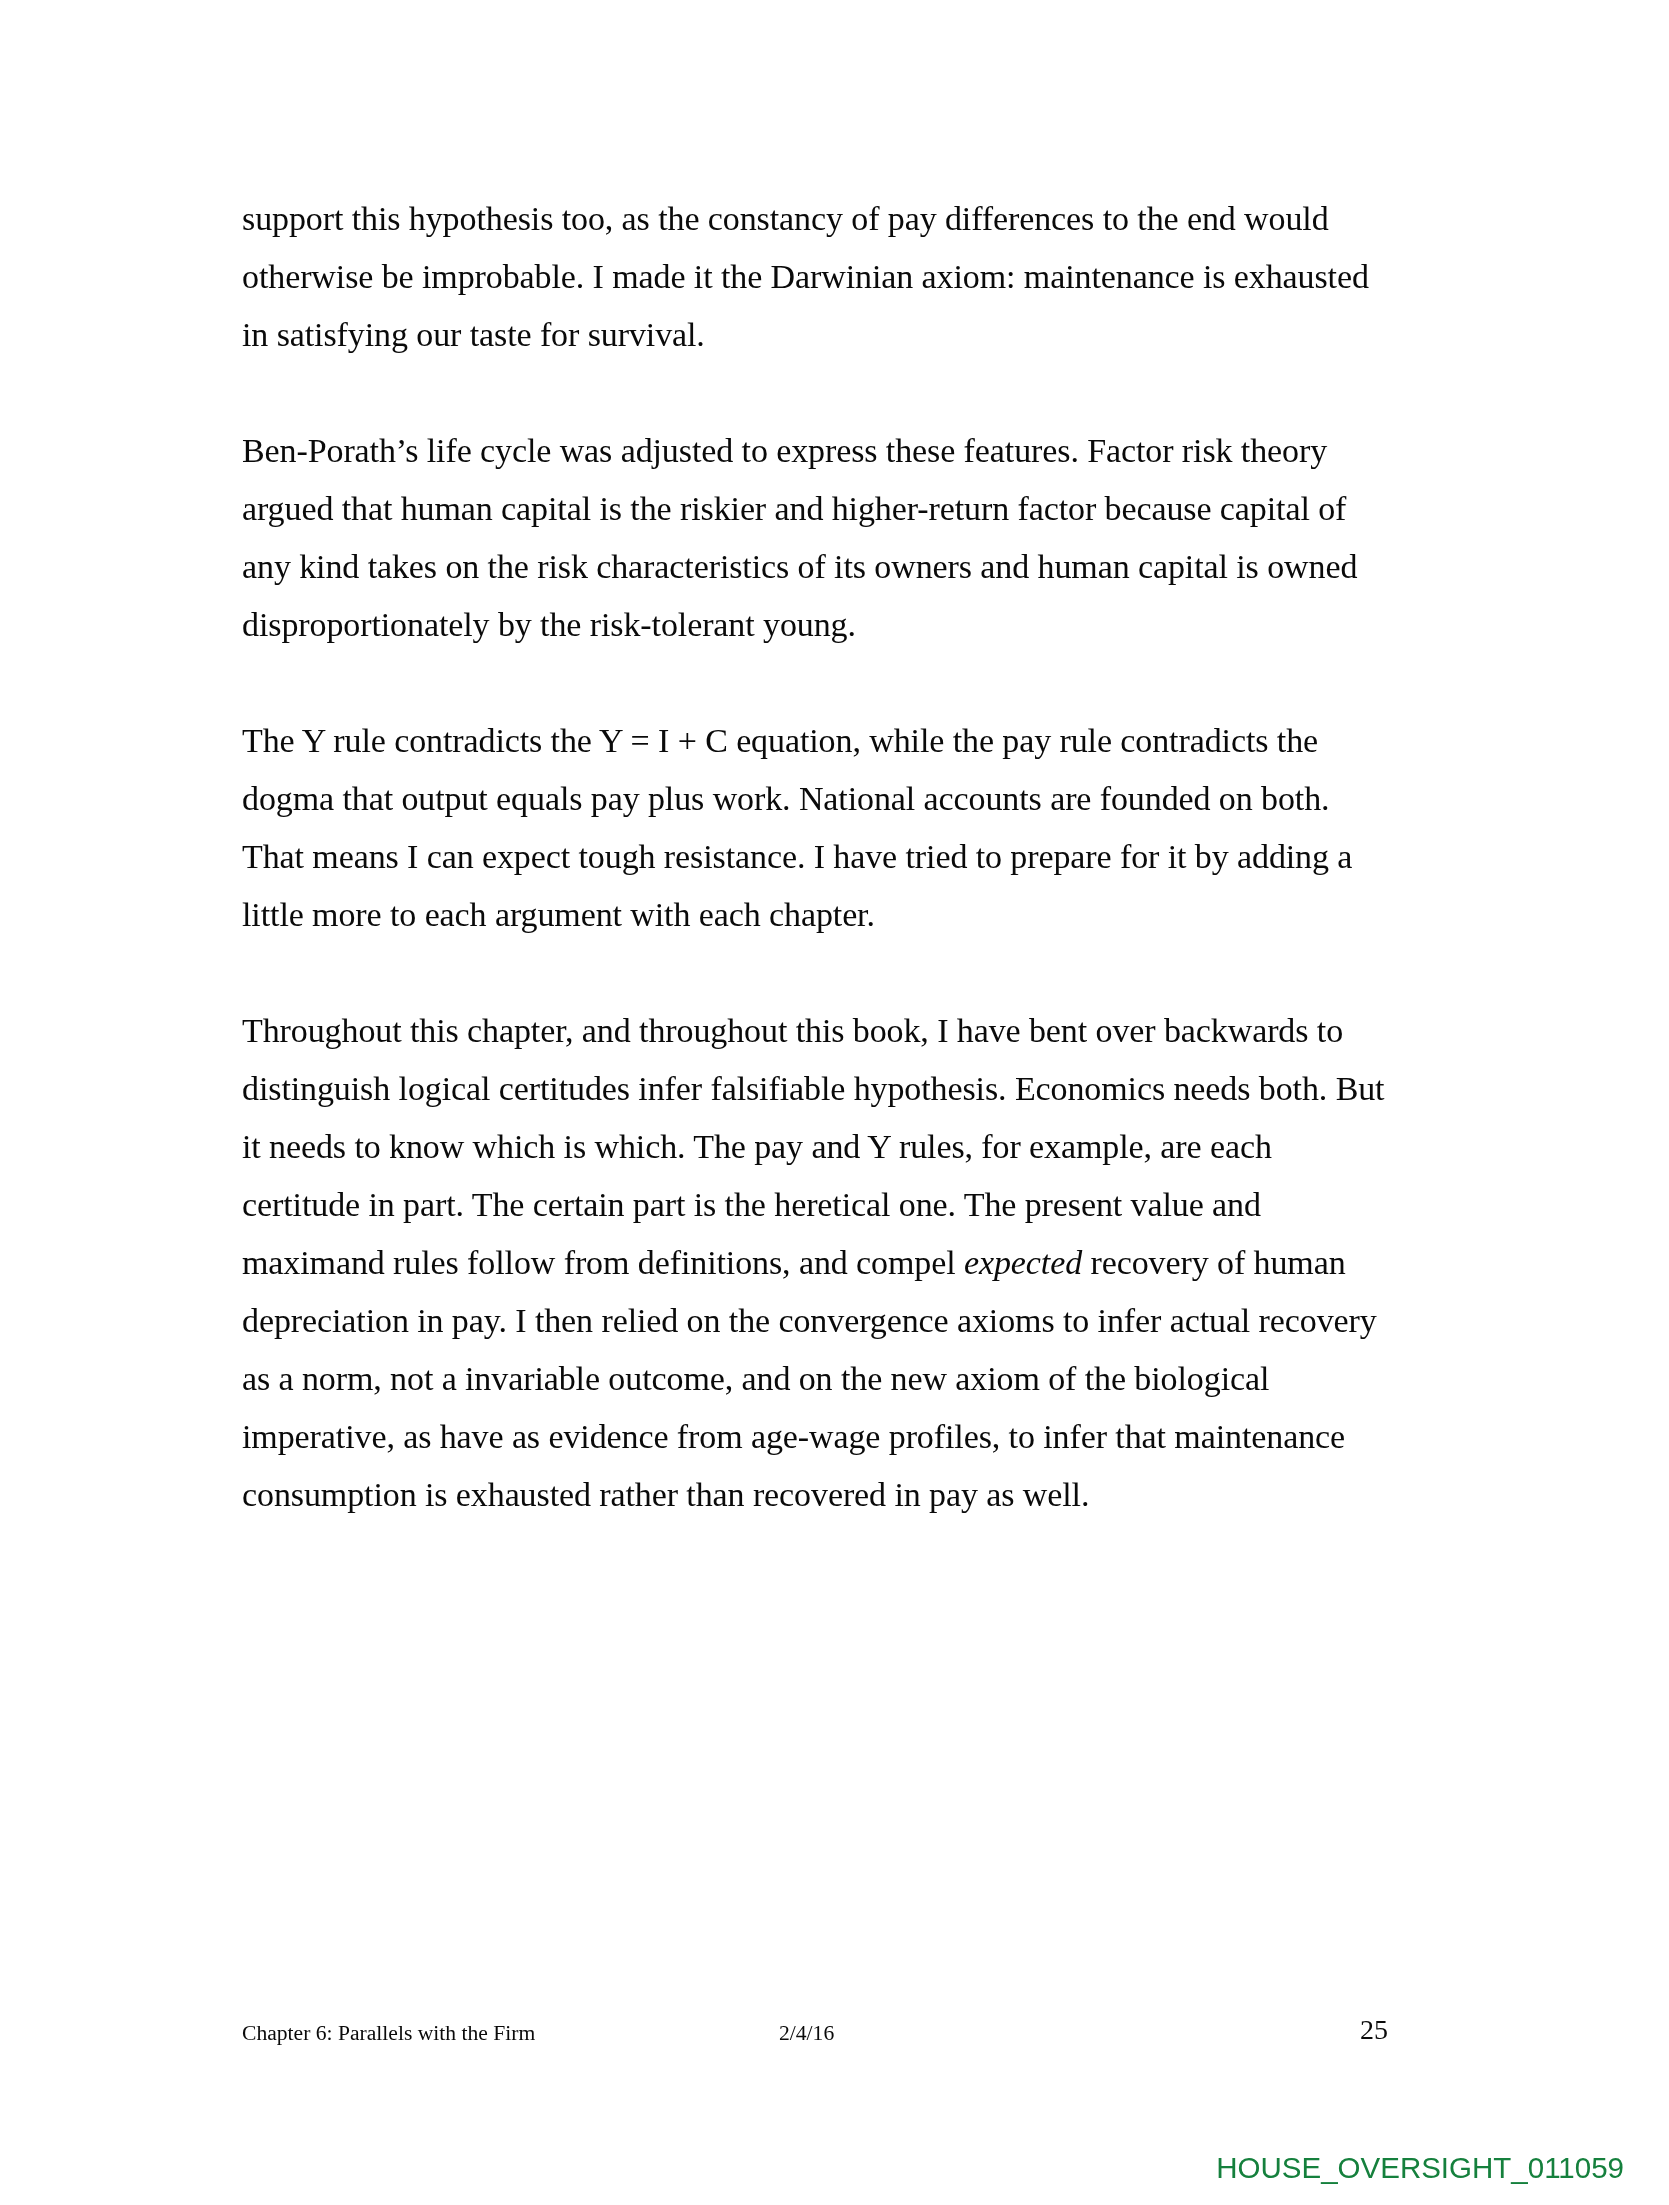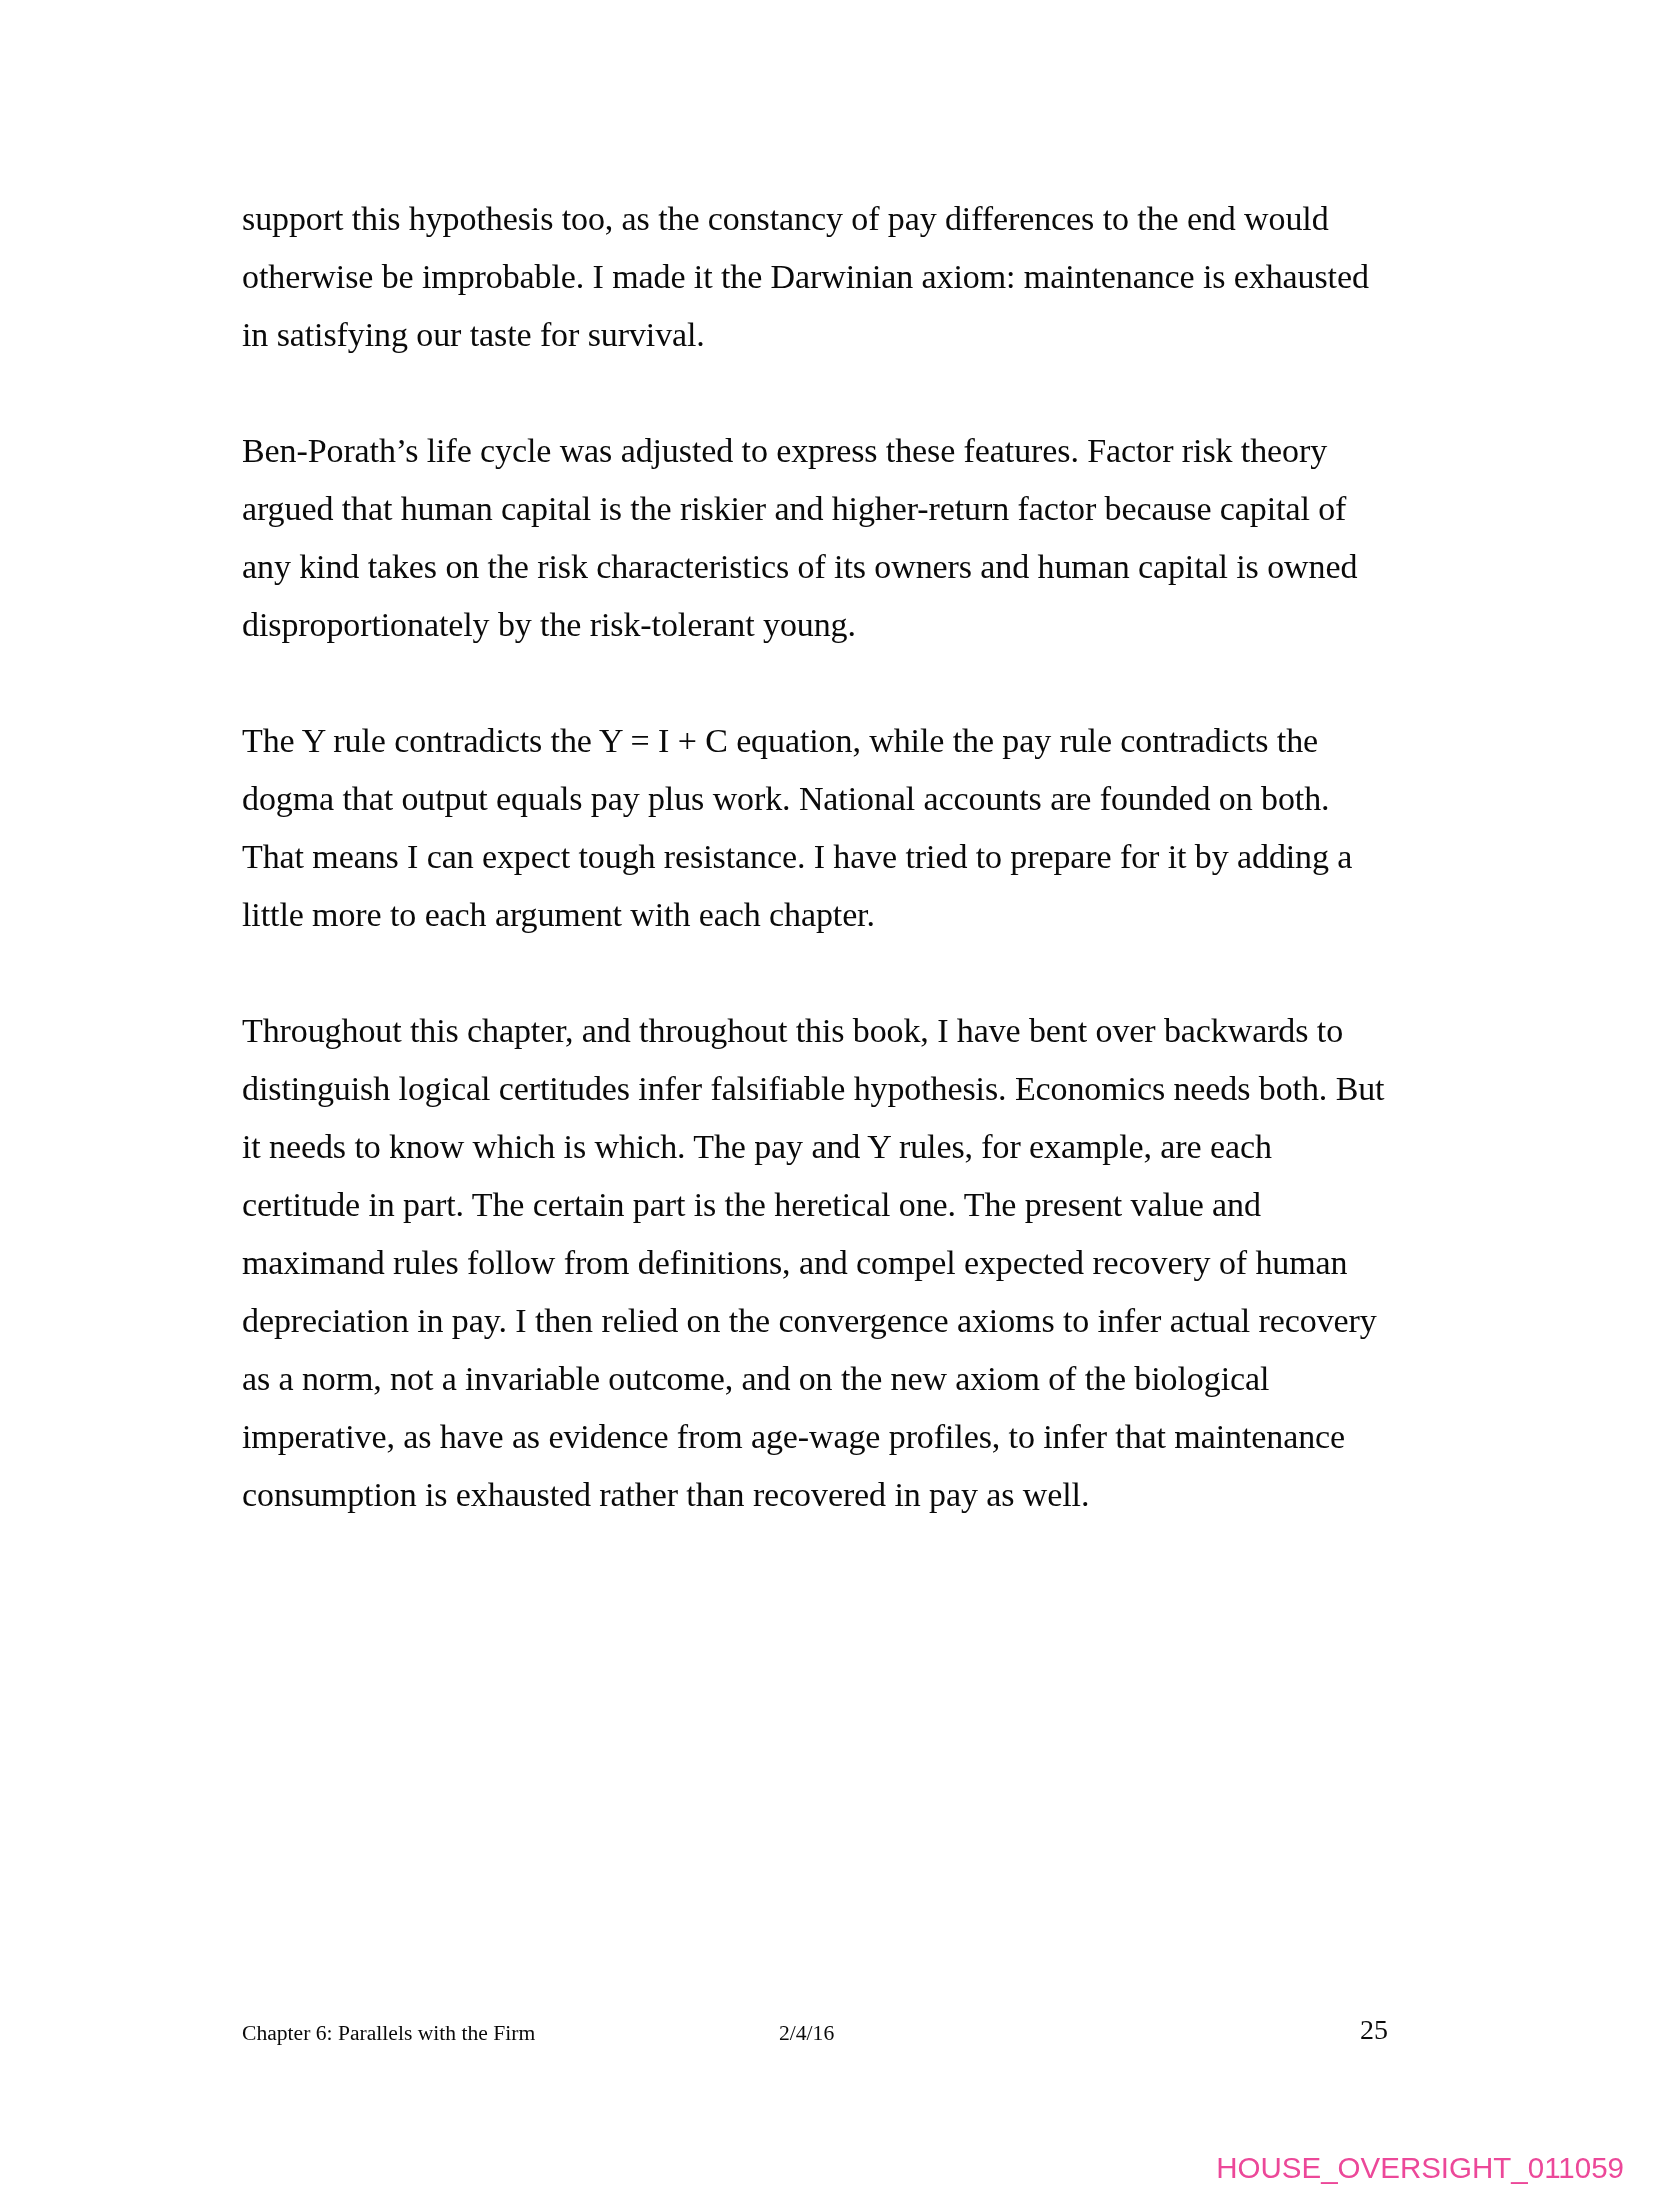--- a/index.html
+++ b/index.html
@@ -25,20 +25,21 @@
   .paragraph {
     margin: 0 0 58px 0;
   }
   .line {
     white-space: nowrap;
     line-height: 58px;
     font-size: 34px;
     letter-spacing: -0.1px;
   }
   .line .italic {
+    font-style: italic;
   }
   .footer-chapter {
     position: absolute;
     left: 242px;
     top: 2020px;
     font-size: 21.6px;
     line-height: 26px;
   }
   .footer-date {
     position: absolute;
@@ -54,21 +55,21 @@
     font-size: 28px;
     line-height: 33px;
   }
   .bates-stamp {
     position: absolute;
     right: 45px;
     top: 2151px;
     font-family: "Liberation Sans", sans-serif;
     font-size: 29.5px;
     line-height: 34px;
-    color: #ec4899;
+    color: #15803d;
   }
 </style>
 </head>
 <body>
 
 <div class="page">
 
   <div class="document-body">
       <div class="paragraph">
         <div class="line"><span>support this hypothesis too, as the constancy of pay differences to the end would</span></div>

